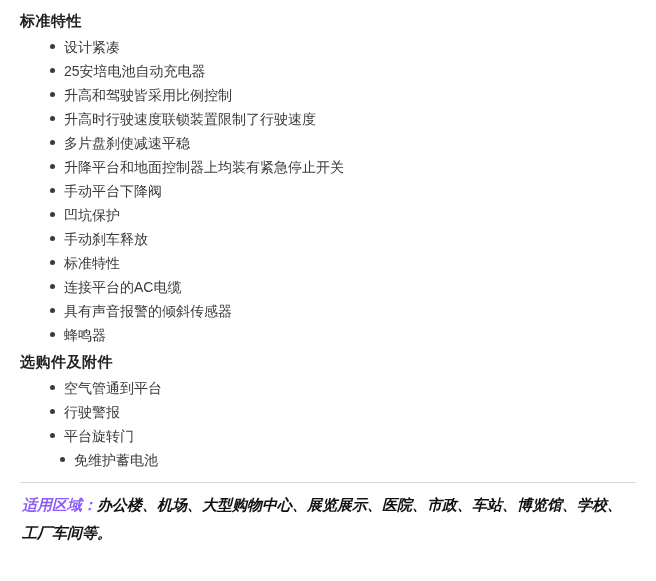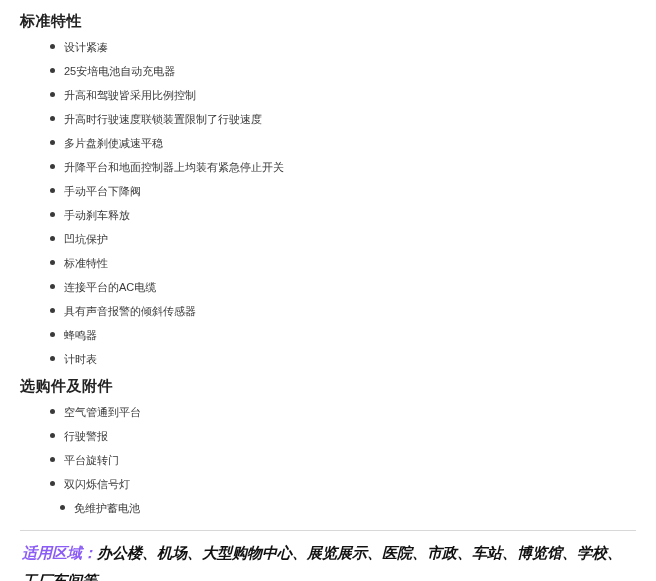--- a/index.html
+++ b/index.html
@@ -31,21 +31,21 @@
   .section-title.first {
     margin-top: 6px;
   }
   ul.feature-list {
     list-style: none;
     margin: 0;
     padding: 0;
   }
   ul.feature-list li {
     position: relative;
-    font-size: 11px;
+    font-size: 14px;
     line-height: 24px;
     color: #3a3a3a;
     padding-left: 54px;
     margin: 0;
     white-space: nowrap;
   }
   ul.feature-list li .bullet {
     position: absolute;
     left: 40px;
     top: 9px;
@@ -90,36 +90,34 @@
   <div class="section-title first">标准特性</div>
 
   <ul class="feature-list">
     <li><span class="bullet"></span><span>设计紧凑</span></li>
     <li><span class="bullet"></span><span>25安培电池自动充电器</span></li>
     <li><span class="bullet"></span><span>升高和驾驶皆采用比例控制</span></li>
     <li><span class="bullet"></span><span>升高时行驶速度联锁装置限制了行驶速度</span></li>
     <li><span class="bullet"></span><span>多片盘刹使减速平稳</span></li>
     <li><span class="bullet"></span><span>升降平台和地面控制器上均装有紧急停止开关</span></li>
     <li><span class="bullet"></span><span>手动平台下降阀</span></li>
+    <li><span class="bullet"></span><span>凹坑保护</span></li>
     <li><span class="bullet"></span><span>手动刹车释放</span></li>
-    <li><span class="bullet"></span><span>凹坑保护</span></li>
     <li><span class="bullet"></span><span>标准特性</span></li>
     <li><span class="bullet"></span><span>连接平台的AC电缆</span></li>
     <li><span class="bullet"></span><span>具有声音报警的倾斜传感器</span></li>
     <li><span class="bullet"></span><span>蜂鸣器</span></li>
-    <li><span class="bullet"></span><span>计时表</span></li>
   </ul>
 
   <div class="section-title">选购件及附件</div>
 
   <ul class="feature-list">
     <li><span class="bullet"></span><span>空气管通到平台</span></li>
     <li><span class="bullet"></span><span>行驶警报</span></li>
     <li><span class="bullet"></span><span>平台旋转门</span></li>
-    <li><span class="bullet"></span><span>双闪烁信号灯</span></li>
     <li class="indented"><span class="bullet"></span><span>免维护蓄电池</span></li>
   </ul>
 
   <hr class="divider">
 
   <div class="area-block">
     <span class="area-label">适用区域：</span><span class="area-text">办公楼、机场、大型购物中心、展览展示、医院、市政、车站、博览馆、学校、工厂车间等。</span>
   </div>
 
 </div>

